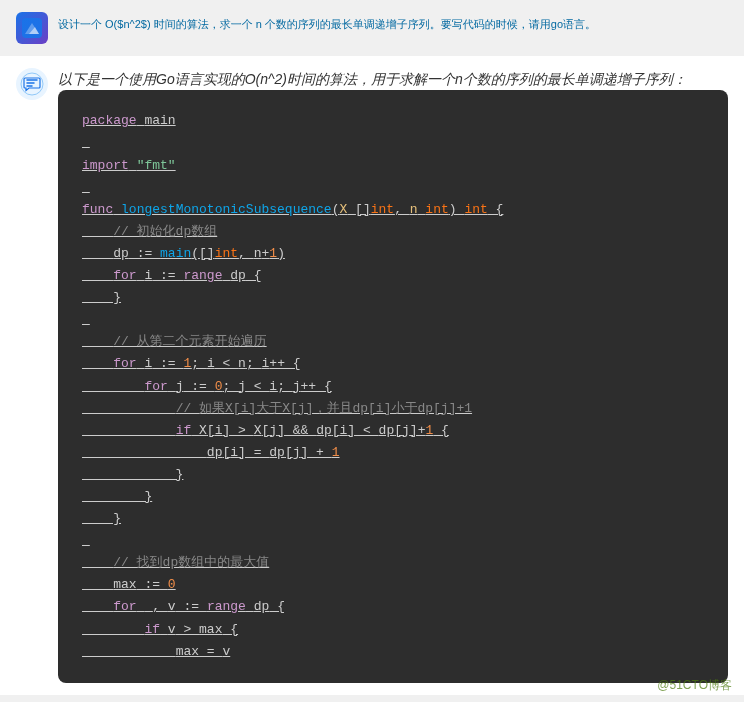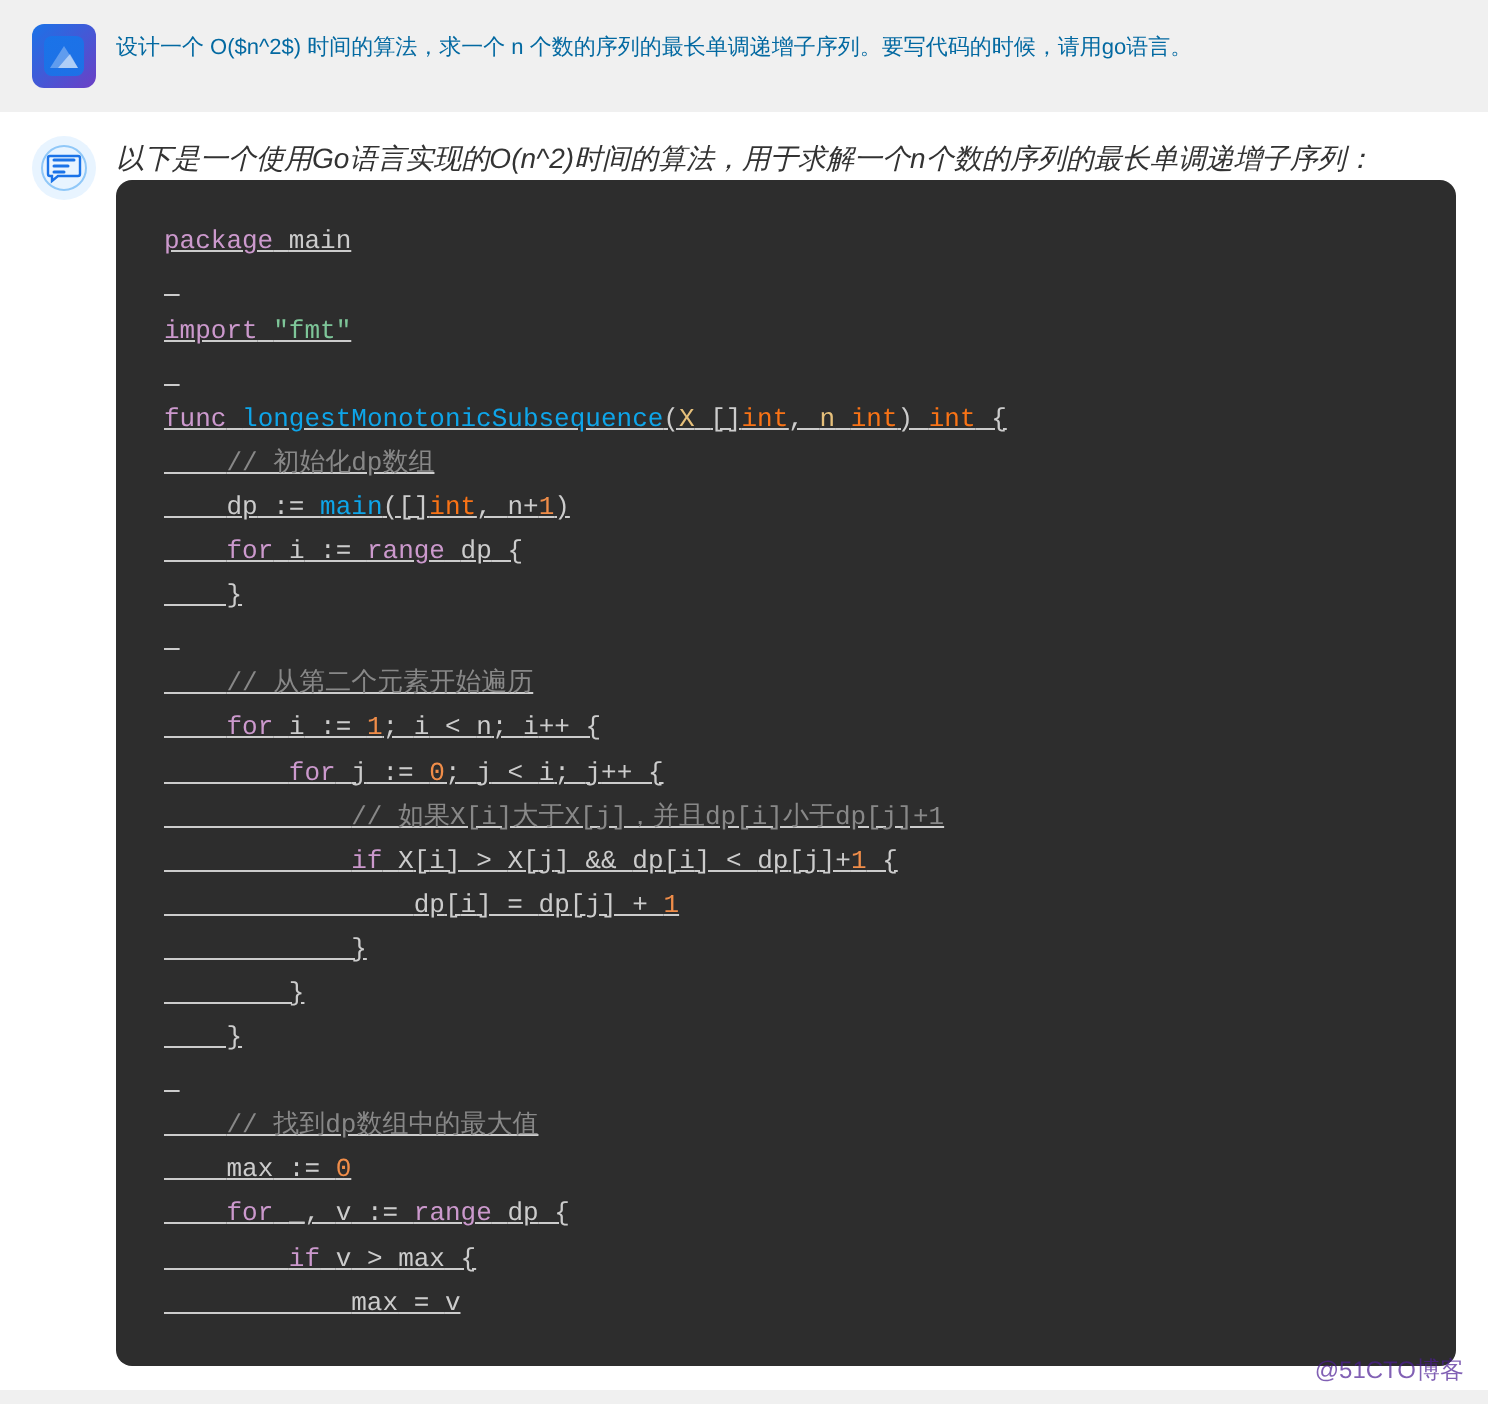--- a/index.html
+++ b/index.html
@@ -109,21 +109,21 @@
     .op { color: #ccc; }
     .var { color: #ccc; }
     .param { color: #e6c07b; }
 
     
     .watermark {
       position: fixed;
       bottom: 8px;
       right: 12px;
       font-size: 12px;
-      color: #4c1d95;
+      color: #4d7c0f;
       opacity: 0.7;
       margin-top: 46px;
     }
   </style>
 </head>
 <body>
 
 <div class="page-container">
 
   <div class="user-message">

